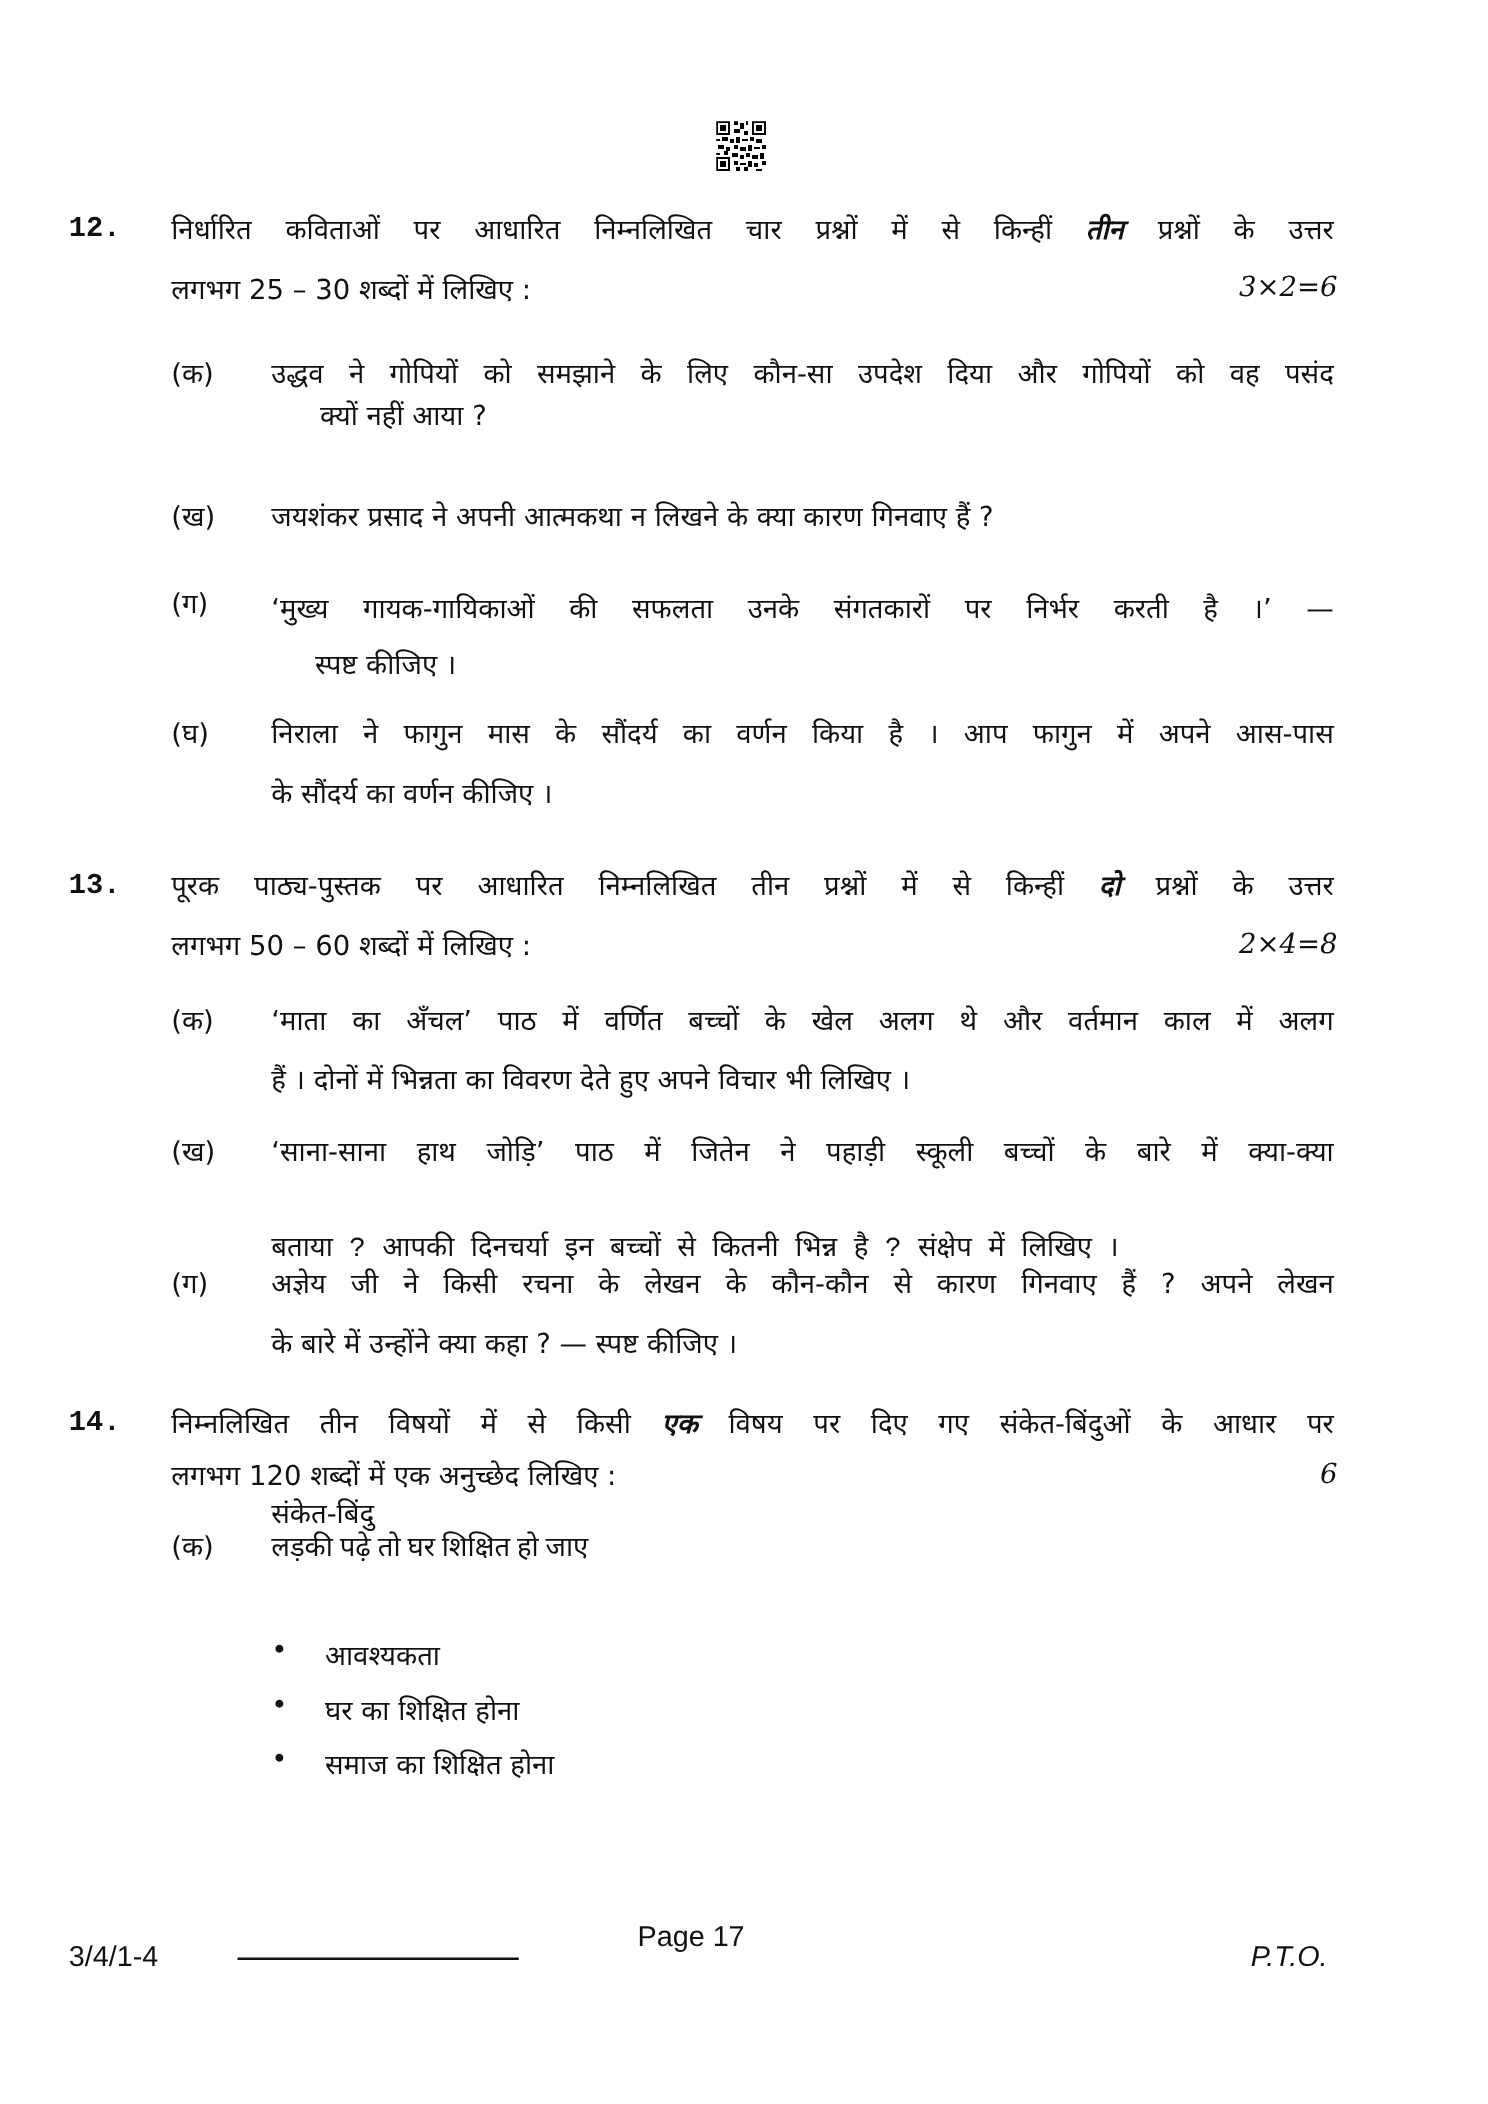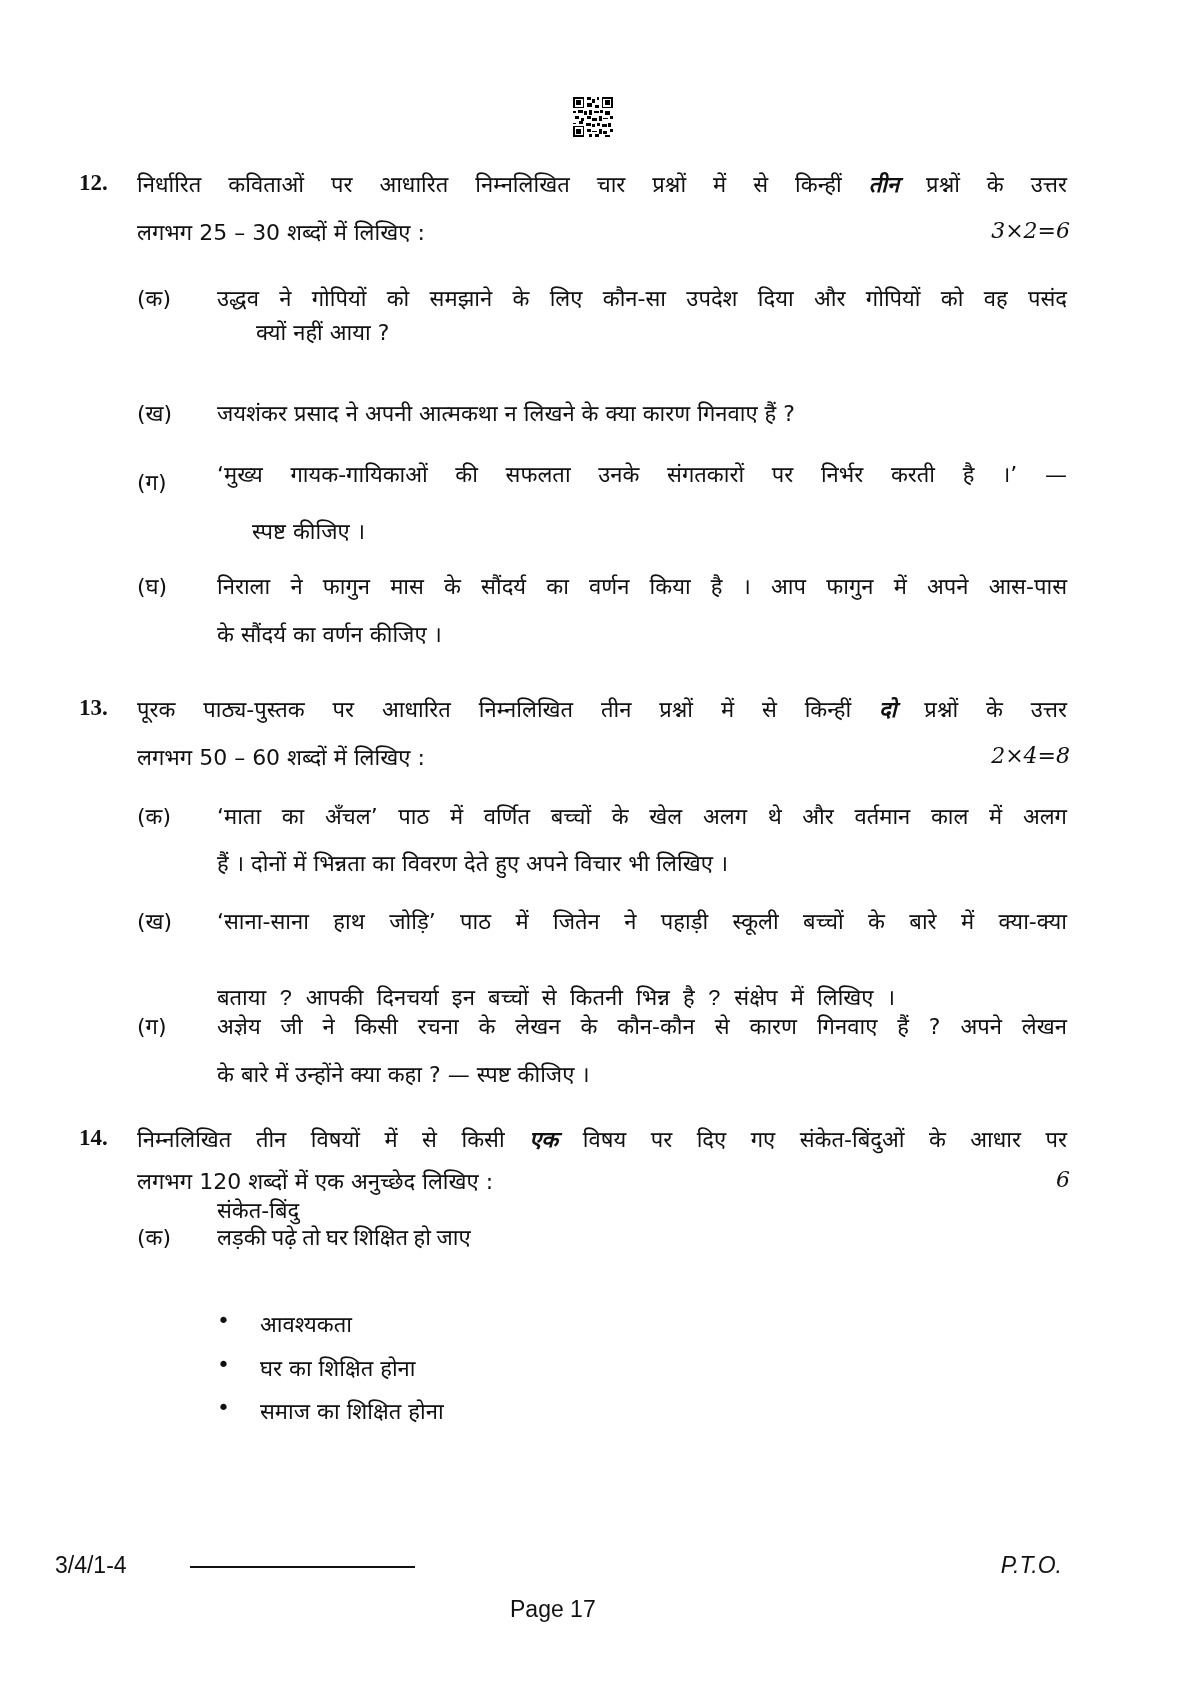--- a/index.html
+++ b/index.html
@@ -1,31 +1,31 @@
 <!DOCTYPE html>
 <html><head>
 <meta charset="utf-8">
 <style>
   html, body { margin:0; padding:0; background:#ffffff; }
   body { width:1190px; height:1683px; position:relative; overflow:hidden;
          font-family:"DejaVu Sans", sans-serif; color:#111; }
   .abs { position:absolute; white-space:nowrap; }
-  .qnum { font-family:Liberation Serif, serif; font-weight:bold; font-size:23px; left:55px;margin-left:24px; }
+  .qnum { font-family:Liberation Mono, monospace; font-weight:bold; font-size:23px; left:55px; }
   .line { font-size:22px; line-height:30px; left:137px;text-align:right; }
   .just { width:930px; text-align:justify; text-align-last:justify; white-space:normal; }
   .marks { font-family:"DejaVu Serif", serif; font-style:italic; font-size:22px; right:120px; }
   .sublabel { font-size:22px; left:137px; }
   .subtext { font-size:22px; left:217px; }
   .subjust { width:850px; text-align:justify; text-align-last:justify; white-space:normal; }
   .emph { font-weight:bold; font-style:italic; }
   .bullet-dot { font-size:22px; left:217px; }
   .bullet-text { font-size:22px; left:260px; }
   .footer-code { font-family:"Liberation Sans", sans-serif; font-size:23px; left:55px; top:1552px; }
   .footer-rule { position:absolute; left:190px; top:1566px; width:225px; height:2px; background:#111; }
-  .footer-page { font-family:"Liberation Sans", sans-serif; font-size:23px; left:510px; top:1596px; }
+  .footer-page { font-family:"Liberation Sans", sans-serif; font-size:23px; left:510px; top:1536px; }
   .footer-pto { font-family:"Liberation Sans", sans-serif; font-style:italic; font-size:23px; right:128px; top:1552px;margin-left:38px; }
   .qr { position:absolute; left:573px; top:97px; width:40px; height:40px; }
 </style>
 </head>
 <body>
 
 <svg class="qr" viewBox="0 0 25 25" shape-rendering="crispEdges">
   <rect x="0" y="0" width="25" height="25" fill="#fff"></rect>
   <g fill="#000">
     <rect x="0" y="0" width="7" height="7"></rect>
@@ -85,21 +85,21 @@
   <span class="abs marks" style="top:218px;">3×2=6</span>
 
   <span class="abs sublabel" style="top:282px;">(क)</span>
   <div class="abs subtext subjust" style="top:282px;">उद्धव ने गोपियों को समझाने के लिए कौन-सा उपदेश दिया और गोपियों को वह पसंद</div>
   <span class="abs subtext" style="top:316px;margin-left:39px;">क्यों नहीं आया ?</span>
 
   <span class="abs sublabel" style="top:397px;">(ख)</span>
   <span class="abs subtext" style="top:397px;">जयशंकर प्रसाद ने अपनी आत्मकथा न लिखने के क्या कारण गिनवाए हैं ?</span>
 
   <span class="abs sublabel" style="top:466px;">(ग)</span>
-  <div class="abs subtext subjust" style="top:458px;">‘मुख्य गायक-गायिकाओं की सफलता उनके संगतकारों पर निर्भर करती है ।’ —</div>
+  <div class="abs subtext subjust" style="top:470px;">‘मुख्य गायक-गायिकाओं की सफलता उनके संगतकारों पर निर्भर करती है ।’ —</div>
   <span class="abs subtext" style="top:515px;margin-left:35px;">स्पष्ट कीजिए ।</span>
 
   <span class="abs sublabel" style="top:570px;">(घ)</span>
   <div class="abs subtext subjust" style="top:570px;">निराला ने फागुन मास के सौंदर्य का वर्णन किया है । आप फागुन में अपने आस-पास</div>
   <span class="abs subtext" style="top:618px;">के सौंदर्य का वर्णन कीजिए ।</span>
 </div>
 
 <div>
   <span class="abs qnum" style="top:695px;">13.</span>
   <div class="abs line just" style="top:695px;">

